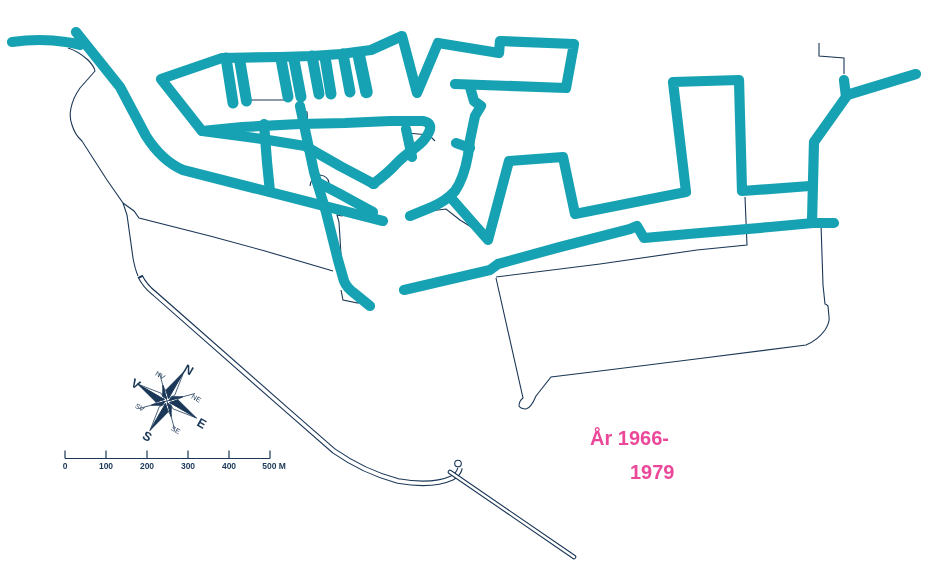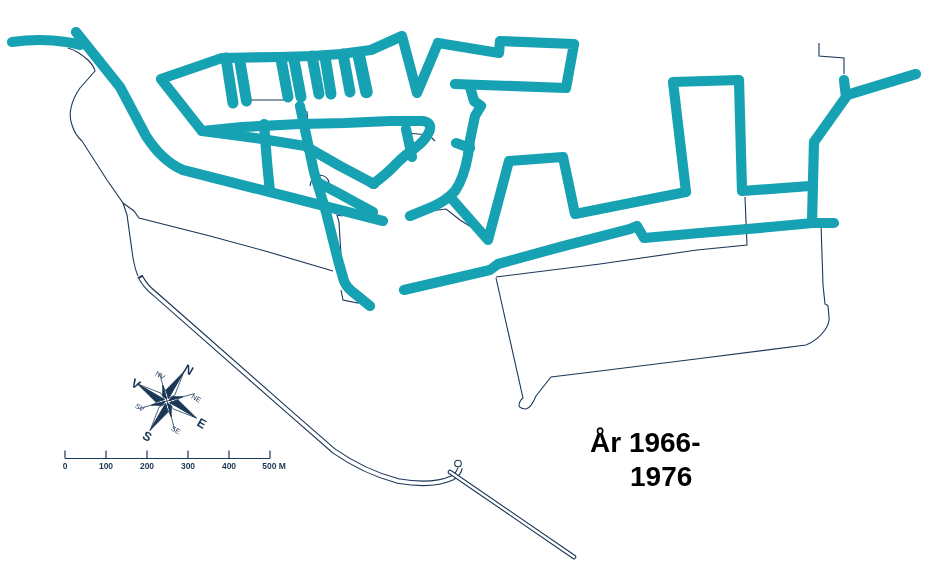--- a/index.html
+++ b/index.html
@@ -1,17 +1,17 @@
 <!DOCTYPE html>
 <html><head>
 <meta charset="utf-8">
 <style>
 html,body{margin:0;padding:0;background:#ffffff;}
 #map{position:absolute;left:0;top:0;width:928px;height:569px;}
-.yr{position:absolute;color:#000000;font-family:"Liberation Sans",sans-serif;font-weight:bold;font-size:28px;}
+.yr{position:absolute;color:#ec4899;font-family:"Liberation Sans",sans-serif;font-weight:bold;font-size:20px;}
 </style>
 </head>
 <body>
 <svg id="map" width="928" height="569" viewBox="0 0 928 569" xmlns="http://www.w3.org/2000/svg">
 <g fill="none" stroke="#1b3757" stroke-width="1.1">
 
   <path d="M68,48 Q78,51 88,60 Q94,66 95,71 Q88,79 80,88 Q73,98 71,108 Q69,117 72,125 Q75,135 82,141 L107,180 L123,203 L127,215 L133,258 Q135,269 138,276"></path>
 
   <path d="M140,276 Q145,286 154,293 L287,410 L334,451 Q364,472 398,481 Q432,487 452,478 Q459,474 460,468" stroke-width="5.6" stroke-linecap="butt"></path>
   <path d="M140.9,277.8 Q145.8,287 155,294 L287,410 L334,451 Q364,472 398,481 Q432,487 452,478 Q459,474 460,468" stroke="#ffffff" stroke-width="3.4" stroke-linecap="butt"></path>
@@ -126,13 +126,13 @@
 <g fill="#1b3757" font-family="Liberation Sans, sans-serif" font-size="8.5" font-weight="bold" text-anchor="middle">
   <text x="65" y="469">0</text>
   <text x="106" y="469">100</text>
   <text x="147" y="469">200</text>
   <text x="188" y="469">300</text>
   <text x="229" y="469">400</text>
   <text x="274" y="469">500 M</text>
 </g>
 </svg>
 <div class="yr" style="left:590px;top:427px;">År 1966-</div>
-<div class="yr" style="left:630px;top:461px;">1976</div>
+<div class="yr" style="left:630px;top:461px;">1979</div>
 
 </body></html>

